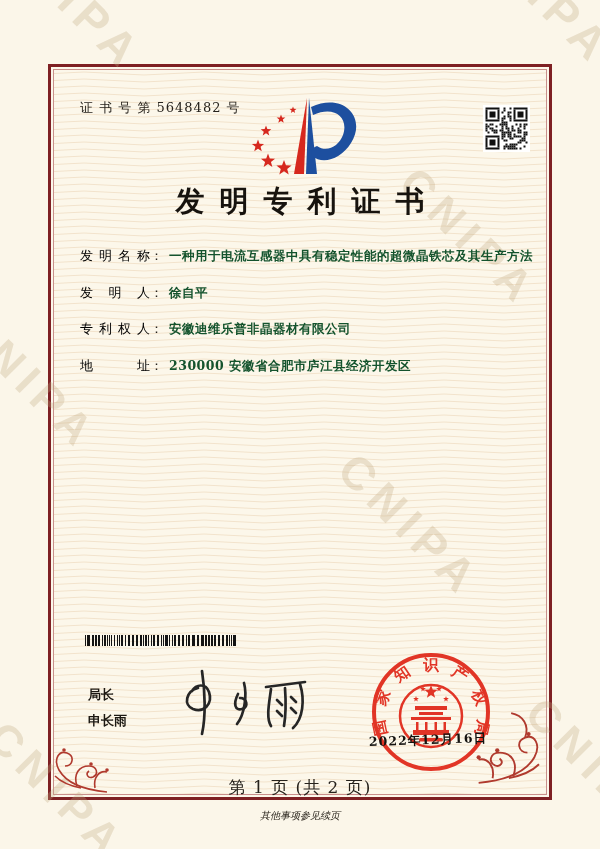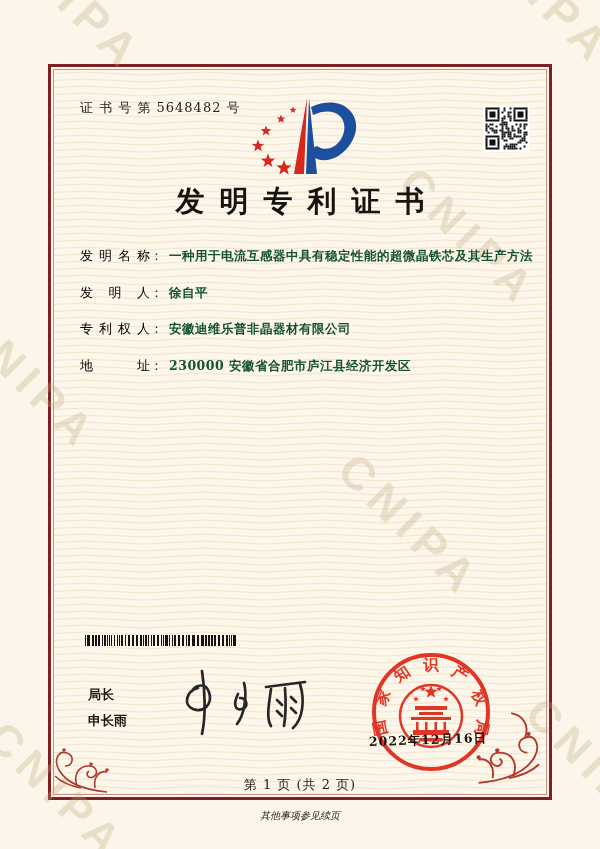--- a/index.html
+++ b/index.html
@@ -46,21 +46,21 @@
   .paras p{margin:0;font-style:italic;font-size:12.5px;line-height:19.5px;text-indent:2em;color:#221d15;}
   
   .barcode{position:absolute;left:85px;top:635px;z-index:3;}
   .signer{position:absolute;left:88px;top:682px;z-index:3;font-size:13px;font-weight:bold;line-height:26px;color:#1c1812;}
   .signature{position:absolute;left:178px;top:660px;z-index:4;}
   .seal{position:absolute;left:361px;top:642px;z-index:4;}
   .seal-date{
     position:absolute;left:363px;top:732px;width:130px;text-align:center;z-index:5;
     font-size:12.5px;font-weight:bold;letter-spacing:1px;color:#14120f;transform:rotate(-2deg);
   }
-  .page-num{position:absolute;left:0;top:776px;width:600px;text-align:center;font-size:13px;letter-spacing:1px;z-index:3;color:#26221c;}
+  .page-num{position:absolute;left:0;top:776px;width:600px;text-align:center;font-size:17px;letter-spacing:1px;z-index:3;color:#26221c;}
   .cont-note{position:absolute;left:0;top:809px;width:600px;text-align:center;font-size:10px;font-style:italic;z-index:3;color:#2a251d;}
   .orn{position:absolute;z-index:2;}
   .orn-bl{left:49px;top:728px;}
   .orn-br{left:474px;top:700px;transform:scaleX(-1);}
 </style>
 </head>
 <body>
 
 <div class="frame">
   <div class="frame-inner">

